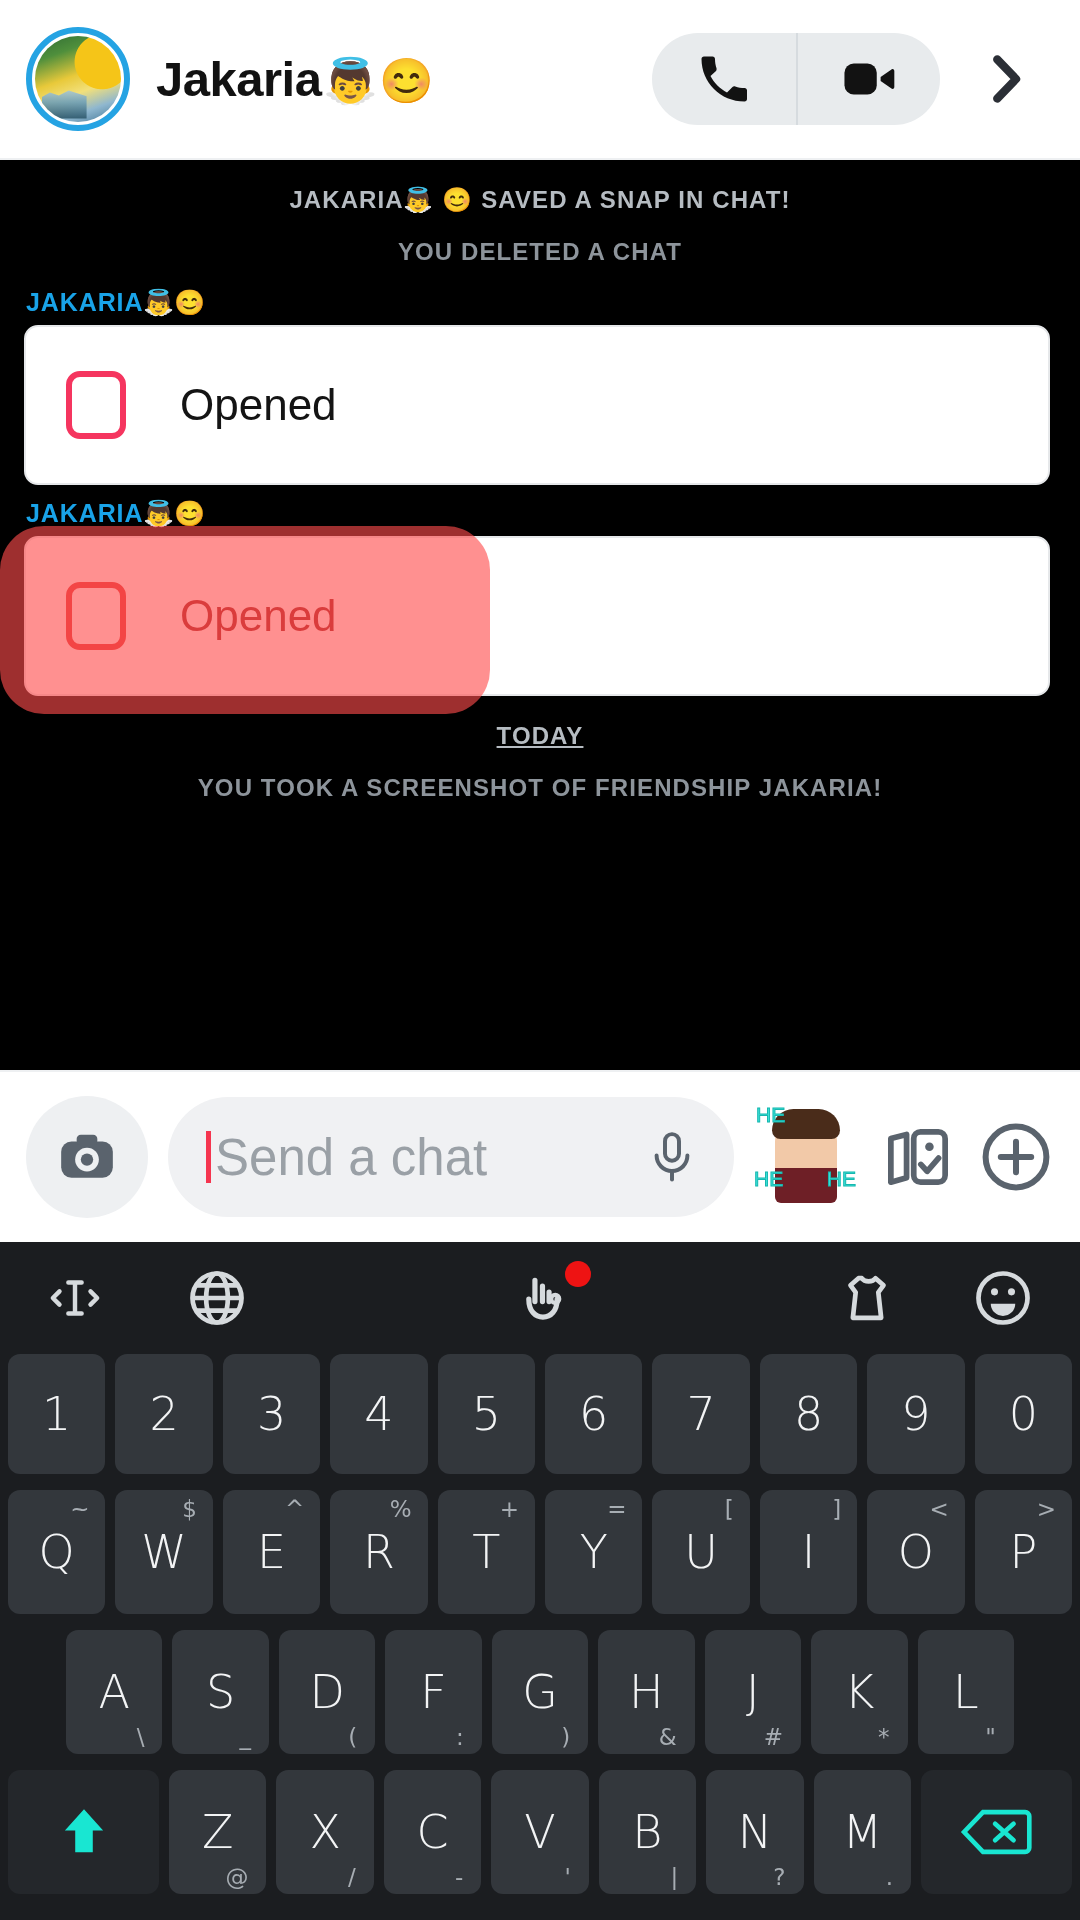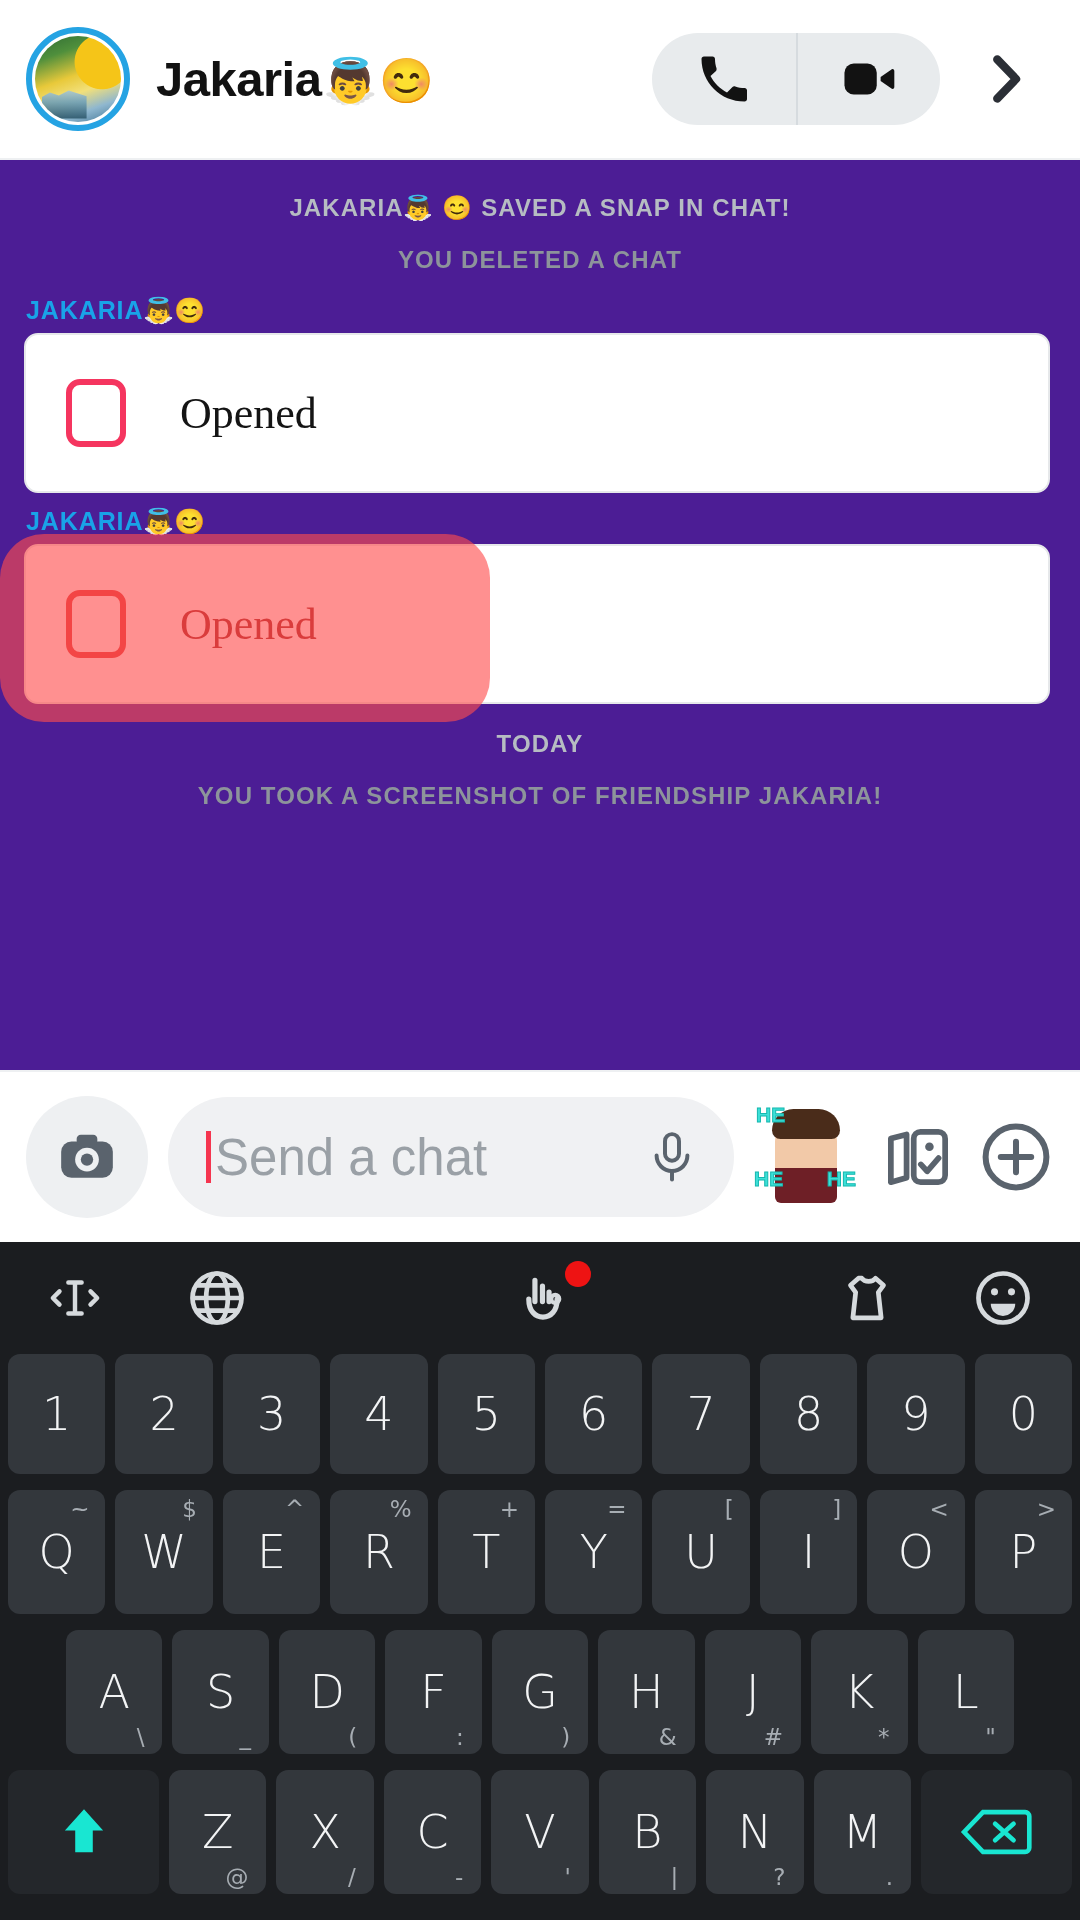--- a/index.html
+++ b/index.html
@@ -57,41 +57,41 @@
   }
   .call-btn + .call-btn { border-left: 2px solid #d6dbdf; }
   .chevron-btn {
     width: 96px; height: 92px; margin-left: 18px;
     display: flex; align-items: center; justify-content: center;
   }
 
   
   .chat-body {
     flex: 1 1 auto; position: relative;
-    background: #4c1d95; padding-top: 22px;
+    background: #000000; padding-top: 14px;
     overflow: hidden;
   }
   .system-line {
     text-align: center;
     font-size: 24px; font-weight: bold;
     letter-spacing: 1.1px;
     color: #b6bcc2;
     padding: 12px 40px;
   }
   .system-line.dark { color: #8d949b; }
 
   .msg-group { position: relative; padding: 0 0 4px 0; }
   .sender-label {
     font-size: 25px; font-weight: bold;
     letter-spacing: 0.9px;
     color: #19a3e8; padding: 10px 0 8px 26px;
   }
   .sender-label .em { font-size: 25px; letter-spacing: 0; }
 
-  .bubble-row { position: relative; display: flex; align-items: flex-start; font-family: Liberation Serif, serif; }
+  .bubble-row { position: relative; display: flex; align-items: flex-start; }
   .accent-bar {
     width: 8px; flex: 0 0 8px;
     background: #19a3e8; border-radius: 4px;
     margin-right: 16px;
   }
   .accent-bar.muted { background: #8e6b84; }
   .bubble {
     flex: 1 1 auto; margin-right: 30px;
     border: 2px solid #e6e8ea; border-radius: 14px;
     background: #ffffff;
@@ -148,21 +148,21 @@
   .bitmoji {
     width: 104px; height: 112px; flex: 0 0 104px;
     position: relative; overflow: hidden;
     display:flex; align-items:center; justify-content:center;
   }
   .bitmoji-bg {
     position:absolute; inset:0;
     background: #ffffff;
   }
   .bitmoji-txt {
-    position:absolute; font-size: 21px; font-weight: bold;
+    position:absolute; font-size: 21px; font-weight: normal;
     color: #3de0d8; -webkit-text-stroke: 1px #16b8b0;
     font-family: "Liberation Sans", sans-serif;
   }
   .bm-t1 { top: 2px; left: 2px; }
   .bm-t2 { bottom: 22px; left: 0px; }
   .bm-t3 { bottom: 22px; right: 2px; }
   .bitmoji-face {
     position: relative; width: 62px; height: 92px;
     background: linear-gradient(180deg,#f2c9a8 0 62%, #6e1f26 62% 100%);
     border-radius: 30px 30px 6px 6px;
@@ -280,21 +280,21 @@
       <div class="bubble-row">
         <div class="accent-bar muted"></div>
         <div class="bubble">
           <div class="snap-icon sel"></div>
           <div class="bubble-text sel">Opened</div>
         </div>
         <div class="selection-overlay" style="left:0px; top:-10px; width:490px; height:188px;"></div>
       </div>
     </div>
 
-    <div class="system-line" style="padding-top:22px;">TODAY</div>
+    <div class="system-line" style="padding-top:22px;text-decoration:underline;">TODAY</div>
     <div class="system-line dark">YOU TOOK A SCREENSHOT OF FRIENDSHIP JAKARIA!</div>
   </div>
 
   <div class="input-bar">
     <div class="camera-circle">
       <svg width="62" height="62" viewBox="0 0 24 24">
         <rect x="2" y="6" width="20" height="14" rx="4" fill="#5a636d"></rect>
         <rect x="8" y="3.4" width="8" height="4" rx="1.6" fill="#5a636d"></rect>
         <circle cx="12" cy="13" r="4.6" fill="#eef0f2"></circle>
         <circle cx="12" cy="13" r="2.4" fill="#5a636d"></circle>

